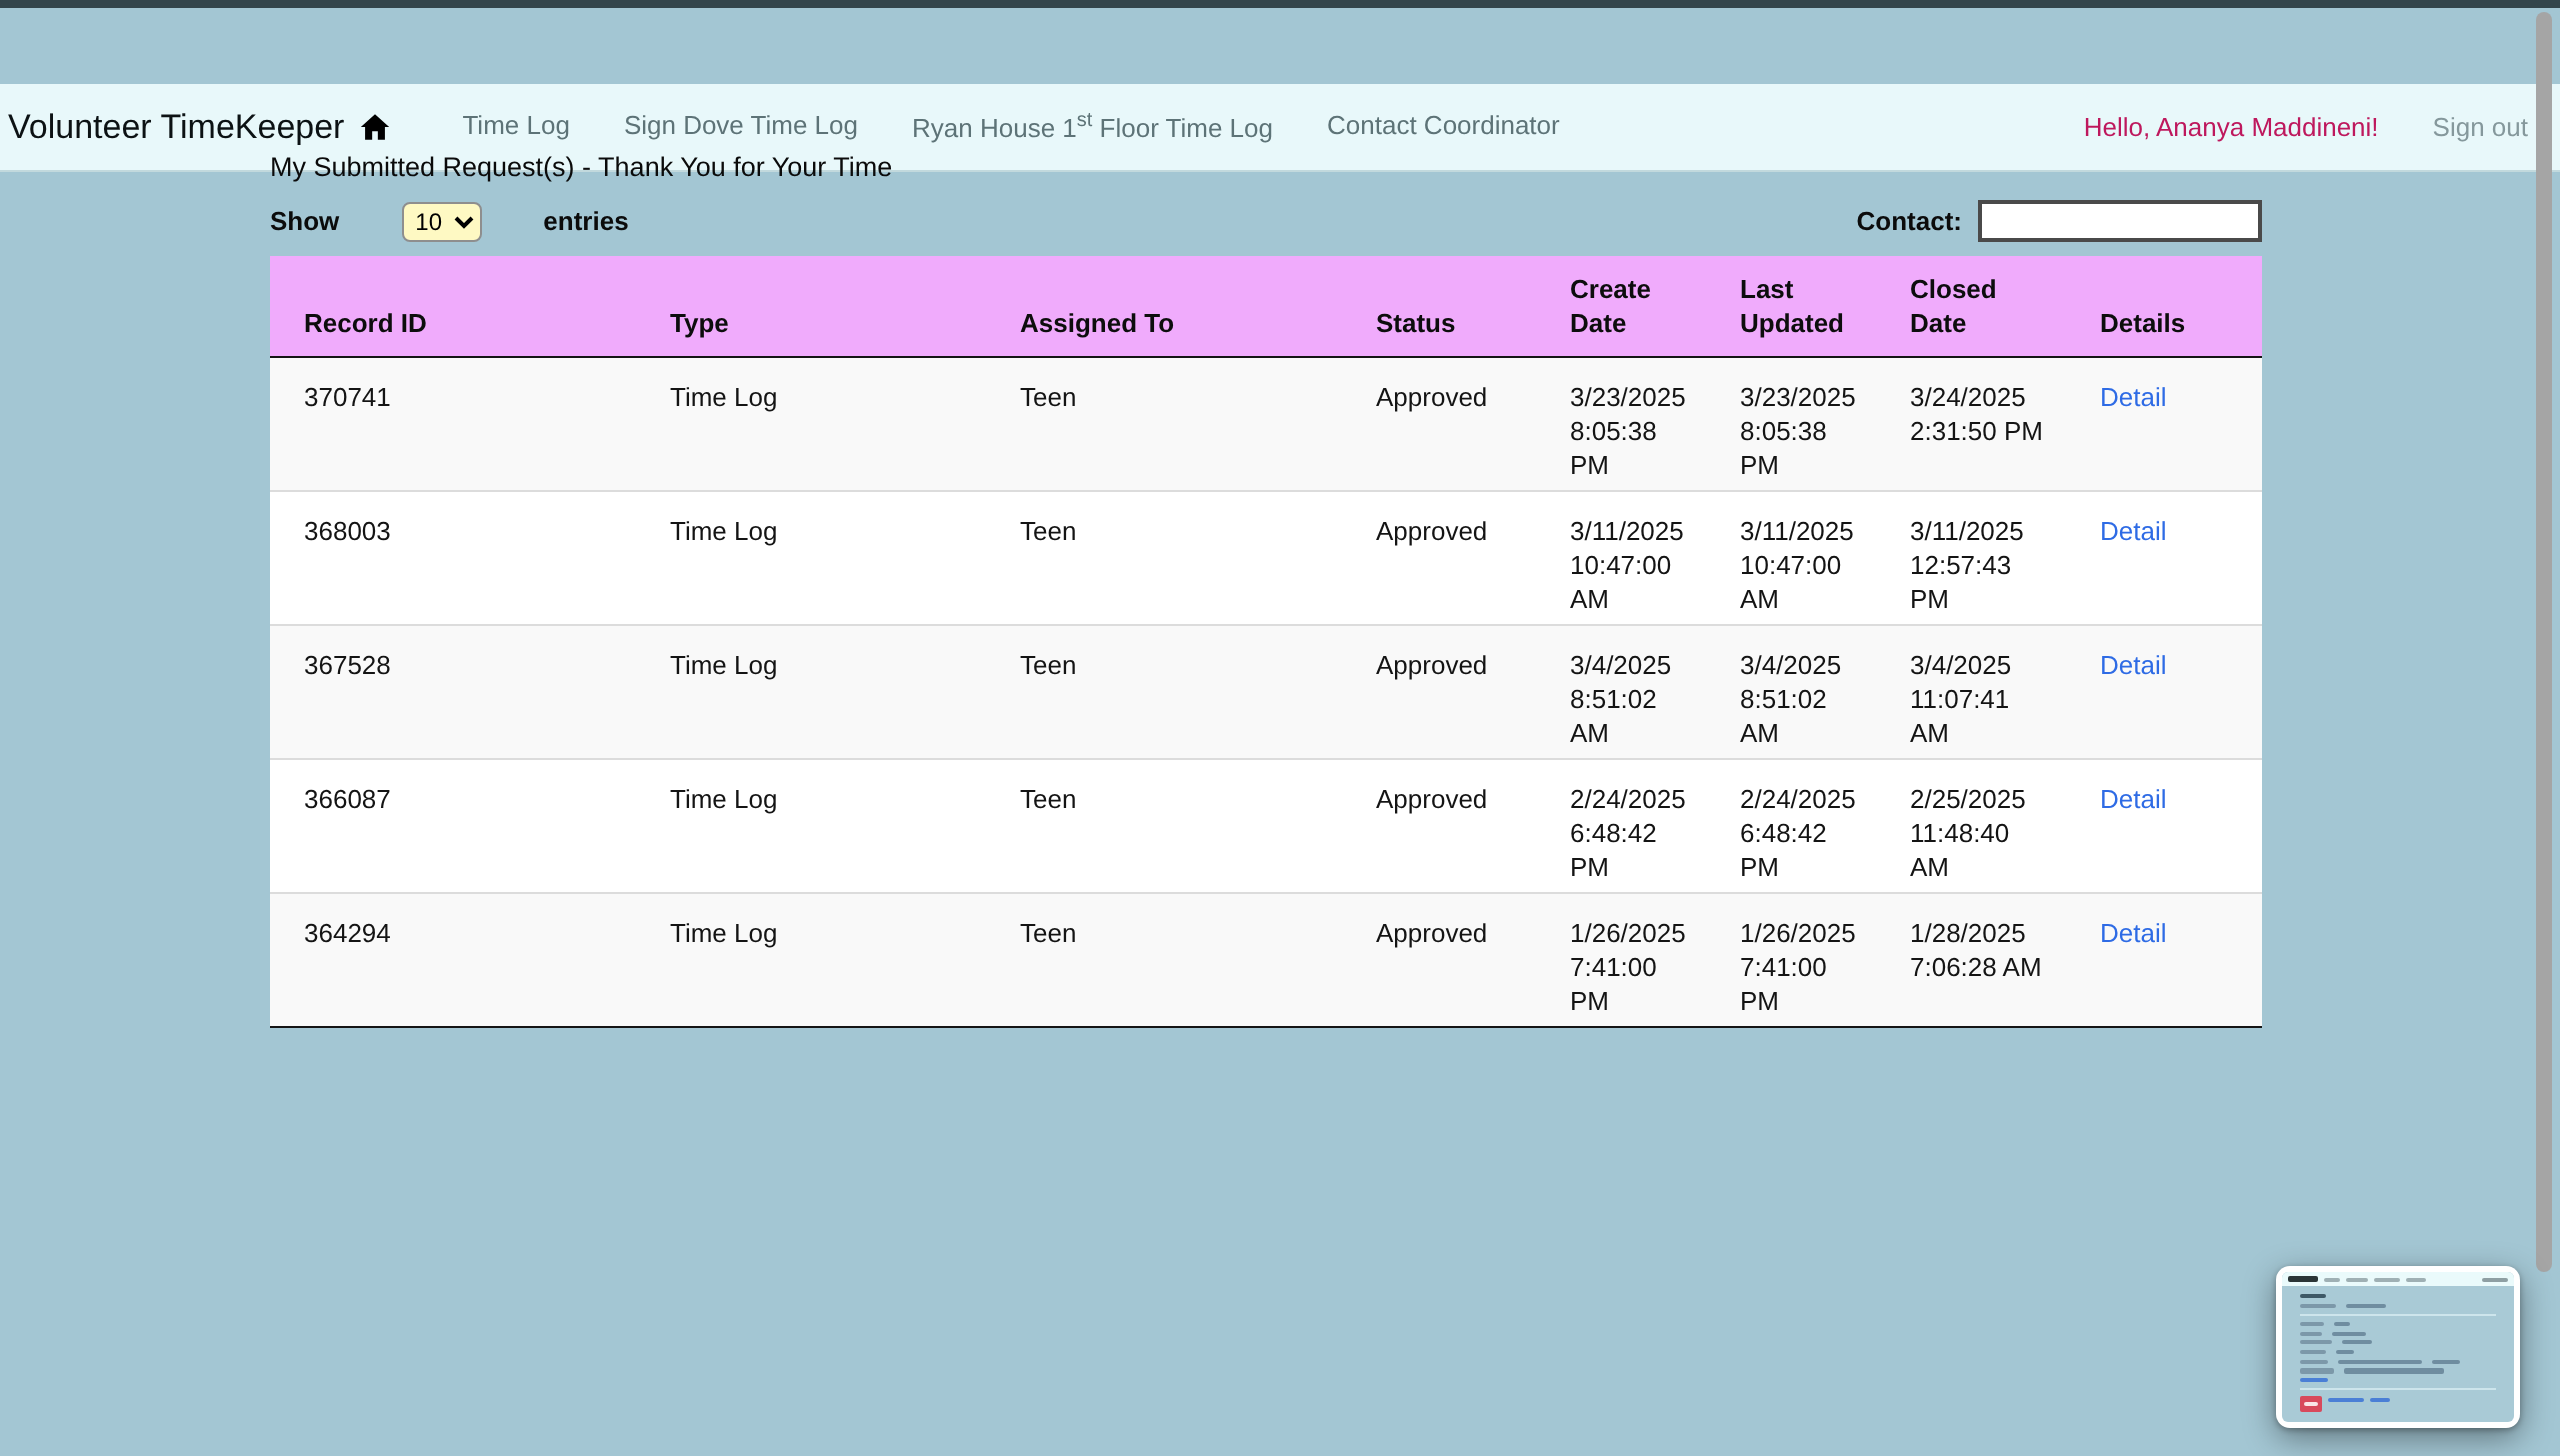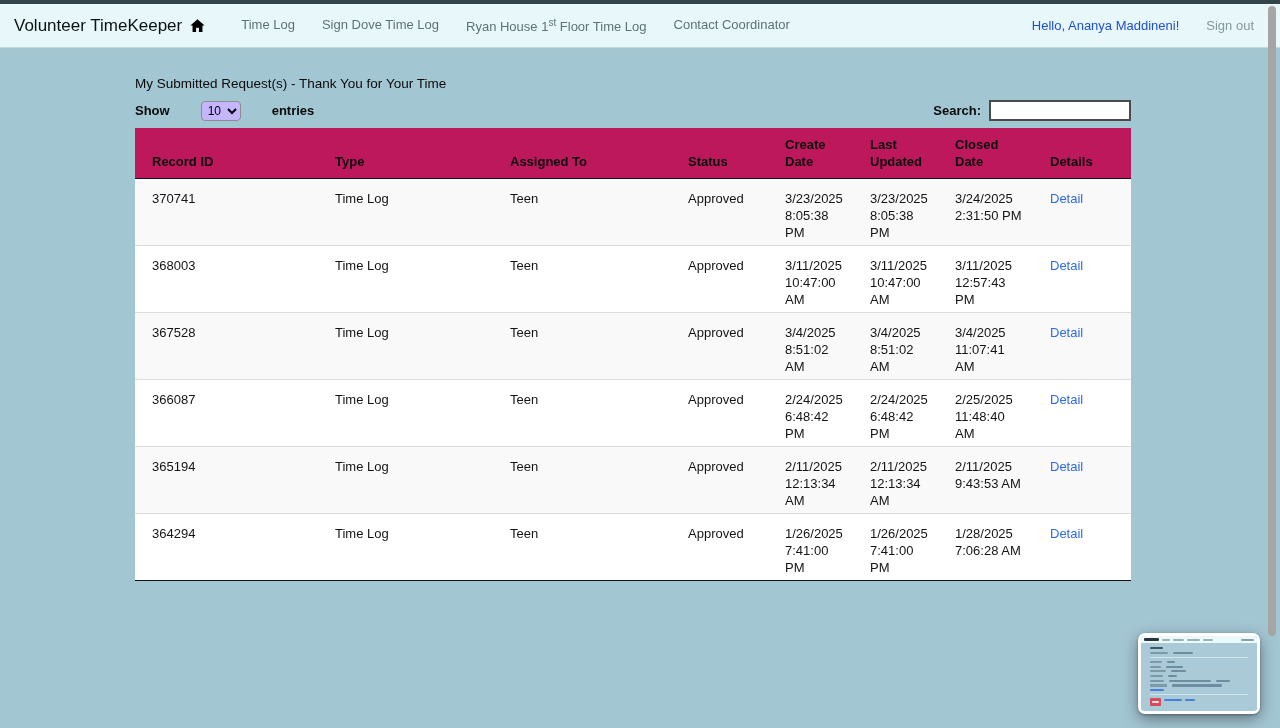--- a/index.html
+++ b/index.html
@@ -7,52 +7,52 @@
   body {
     font-family: "Liberation Sans", sans-serif;
     background: #a3c6d3;
     position: relative;
   }
   
   .top-strip { height: 4px; background: #33454b; }
   .navbar {
     height: 44px; background: #e8f8fa;
     display: flex; align-items: center;
-    padding: 0 14px; border-bottom: 1px solid #c2d9dd;
+    padding: 0 4px; border-bottom: 1px solid #c2d9dd; margin-top: 38px;
   }
   .brand { display: flex; align-items: center; gap: 7px; font-size: 17px; color: #0c1214; text-decoration: none; }
   .brand svg { width: 17px; height: 17px; fill: #000; }
   .nav-items { display: flex; gap: 27px; margin-left: 35px; }
   .nav-item { font-size: 13px; color: #5d7377; text-decoration: none; }
   .nav-item sup { font-size: 10px; }
   .nav-spacer { flex: 1; }
-  .greeting { font-size: 13px; color: #1d4ed8; }
+  .greeting { font-size: 13px; color: #be185d; }
   .signout { font-size: 13px; color: #85989c; text-decoration: none; margin-left: 27px; margin-right: 12px; }
 
   
   .content { position: absolute; left: 135px; top: 76px; width: 996px; }
   .page-title { font-size: 13.5px; font-weight: normal; color: #0b0b0b; }
   .controls { margin-top: 9px; display: flex; align-items: center; justify-content: space-between; }
   .left-controls { display: flex; align-items: center; font-size: 13px; font-weight: bold; color: #0b0b0b; gap: 25px; }
   .page-size-select {
     margin: 0 6px; font-size: 12px; padding: 1px 2px;
-    border: 1px solid #8e8e8e; border-radius: 4px; background: #c4b5fd;
+    border: 1px solid #8e8e8e; border-radius: 4px; background: #fef9c3;
     font-family: "Liberation Sans", sans-serif;
   }
   .right-controls { display: flex; align-items: center; font-size: 13px; font-weight: bold; color: #0b0b0b; }
   .search-input {
     margin-left: 8px; width: 142px; height: 21px;
     border: 2px solid #4a4a4a; background: #fff; outline: none;
     font-family: "Liberation Sans", sans-serif; font-size: 13px; padding: 0 4px;
   }
 
   
   table { border-collapse: collapse; table-layout: fixed; width: 996px; margin-top: 7px; background: #fff; }
   thead th {
-    background: #be185d; text-align: left; vertical-align: bottom;
+    background: #f0abfc; text-align: left; vertical-align: bottom;
     font-size: 13px; font-weight: bold; color: #0d0d0d;
     line-height: 17px; height: 50px; padding: 8px 6px 8px 17px;
     border-bottom: 1px solid #141414;
   }
   tbody td {
     font-size: 13px; color: #141414; vertical-align: top;
     line-height: 17px; height: 50px; padding: 11px 6px 4px 17px;
     border-top: 1px solid #dcdcdc;
   }
   tbody tr:first-child td { border-top: none; }
@@ -117,21 +117,21 @@
 
   <div class="controls">
     <div class="left-controls">
       <span>Show</span>
       <select class="page-size-select">
         <option>10</option>
       </select>
       <span>entries</span>
     </div>
     <div class="right-controls">
-      <span>Search:</span>
+      <span>Contact:</span>
       <input class="search-input" type="text" value="" style="">
     </div>
   </div>
 
   <table>
     <colgroup>
       <col style="width:183px">
         <col style="width:175px">
         <col style="width:178px">
         <col style="width:97px">
@@ -187,30 +187,20 @@
           <td>366087</td>
           <td>Time Log</td>
           <td>Teen</td>
           <td>Approved</td>
           <td>2/24/2025<br>6:48:42 PM</td>
           <td>2/24/2025<br>6:48:42 PM</td>
           <td>2/25/2025<br>11:48:40 AM</td>
           <td><a class="detail-link" href="#">Detail</a></td>
         </tr>
         <tr>
-          <td>365194</td>
-          <td>Time Log</td>
-          <td>Teen</td>
-          <td>Approved</td>
-          <td>2/11/2025<br>12:13:34 AM</td>
-          <td>2/11/2025<br>12:13:34 AM</td>
-          <td>2/11/2025<br>9:43:53 AM</td>
-          <td><a class="detail-link" href="#">Detail</a></td>
-        </tr>
-        <tr>
           <td>364294</td>
           <td>Time Log</td>
           <td>Teen</td>
           <td>Approved</td>
           <td>1/26/2025<br>7:41:00 PM</td>
           <td>1/26/2025<br>7:41:00 PM</td>
           <td>1/28/2025<br>7:06:28 AM</td>
           <td><a class="detail-link" href="#">Detail</a></td>
         </tr>
       </tbody>

